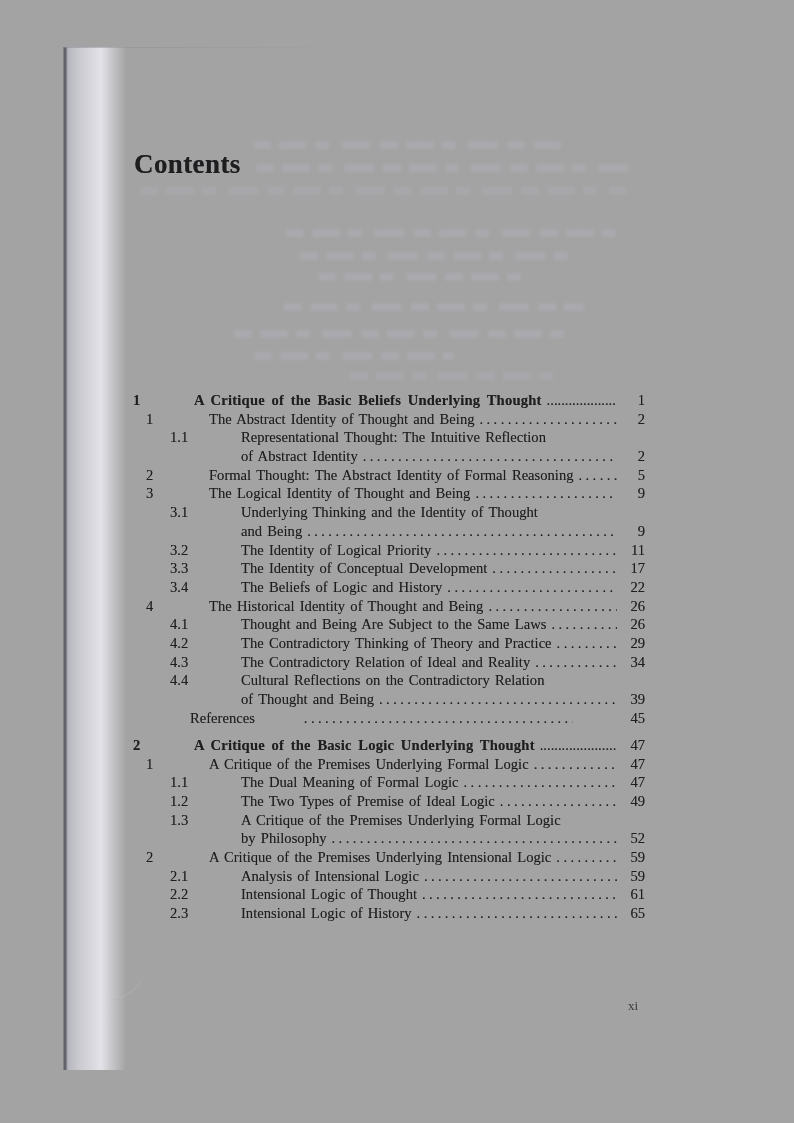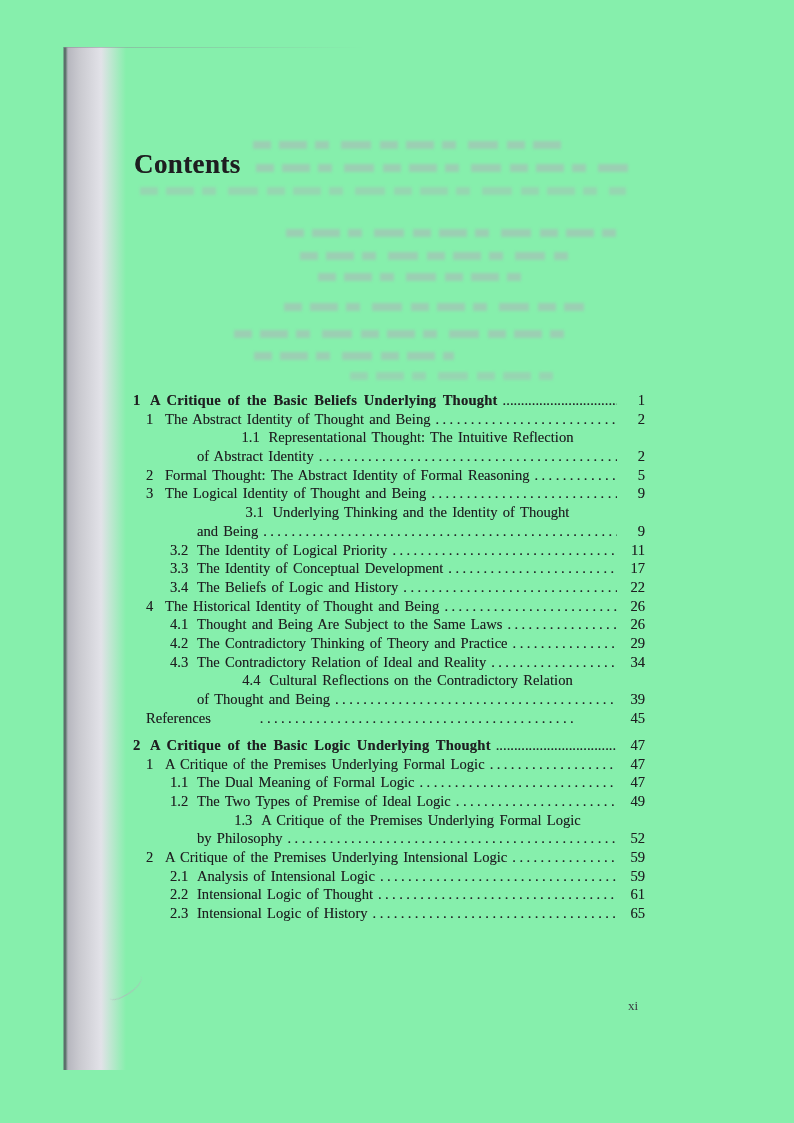--- a/index.html
+++ b/index.html
@@ -2,21 +2,21 @@
 <html><head>
 <meta charset="utf-8">
 <style>
   html,body{margin:0;padding:0;}
   body{
     width:794px;height:1123px;position:relative;overflow:hidden;
     background:#fdfdfe;
     font-family:"Liberation Serif","DejaVu Serif",serif;
     color:#1e1e20;
   }
-  .scan{position:absolute;inset:0;background:#86efac;}
+  .scan{position:absolute;inset:0;background:#a3a3a3;}
   
   .spine-shadow{
     position:absolute;left:63px;top:47px;width:64px;height:1023px;
     background:linear-gradient(90deg,
       rgba(255,255,255,0) 0px,
       rgba(84,84,94,.85) 1px,
       rgba(84,84,94,.8) 2.5px,
       #b7b7bf 5px,
       #c9c9cf 16px,
       #e2e2e8 38px,
@@ -31,28 +31,28 @@
     font-size:27px;font-weight:bold;letter-spacing:.4px;
     text-shadow:0 0 .5px rgba(25,25,28,.6);
   }
   .toc{
     position:absolute;left:133px;top:391px;width:512px;
     font-size:14.6px;
     text-shadow:0 0 .4px rgba(30,30,33,.45);
   }
   .row{display:flex;align-items:baseline;line-height:18.68px;white-space:nowrap;}
   .row .num{flex:none;}
-  .row .title{flex:none;word-spacing:1.6px;}
+  .row .title{flex:none;word-spacing:1.6px;margin-left:44px;}
   .chapter{font-weight:bold;}
   .chapter .title{word-spacing:2.8px;letter-spacing:.2px;}
   .chapter .num{width:17px;}
   .chapter .leader,.chapter .page{font-weight:normal;letter-spacing:normal;}
   .section{padding-left:13px;}
   .section .num{width:19px;}
-  .subsection{padding-left:37px;justify-content:center;}
+  .subsection{padding-left:37px;}
   .subsection .num{width:27px;}
   .continuation{padding-left:64px;}
   .references{padding-left:13px;gap:44px;}
   .gap{margin-top:8.5px;}
   .leader{
     flex:1 1 auto;overflow:hidden;white-space:nowrap;
     margin:0 6px 0 5px;letter-spacing:3.4px;color:#232327;min-width:0;
   }
   .leader::after{content:".........................................................................................";}
   .page{flex:none;min-width:22px;text-align:right;}

